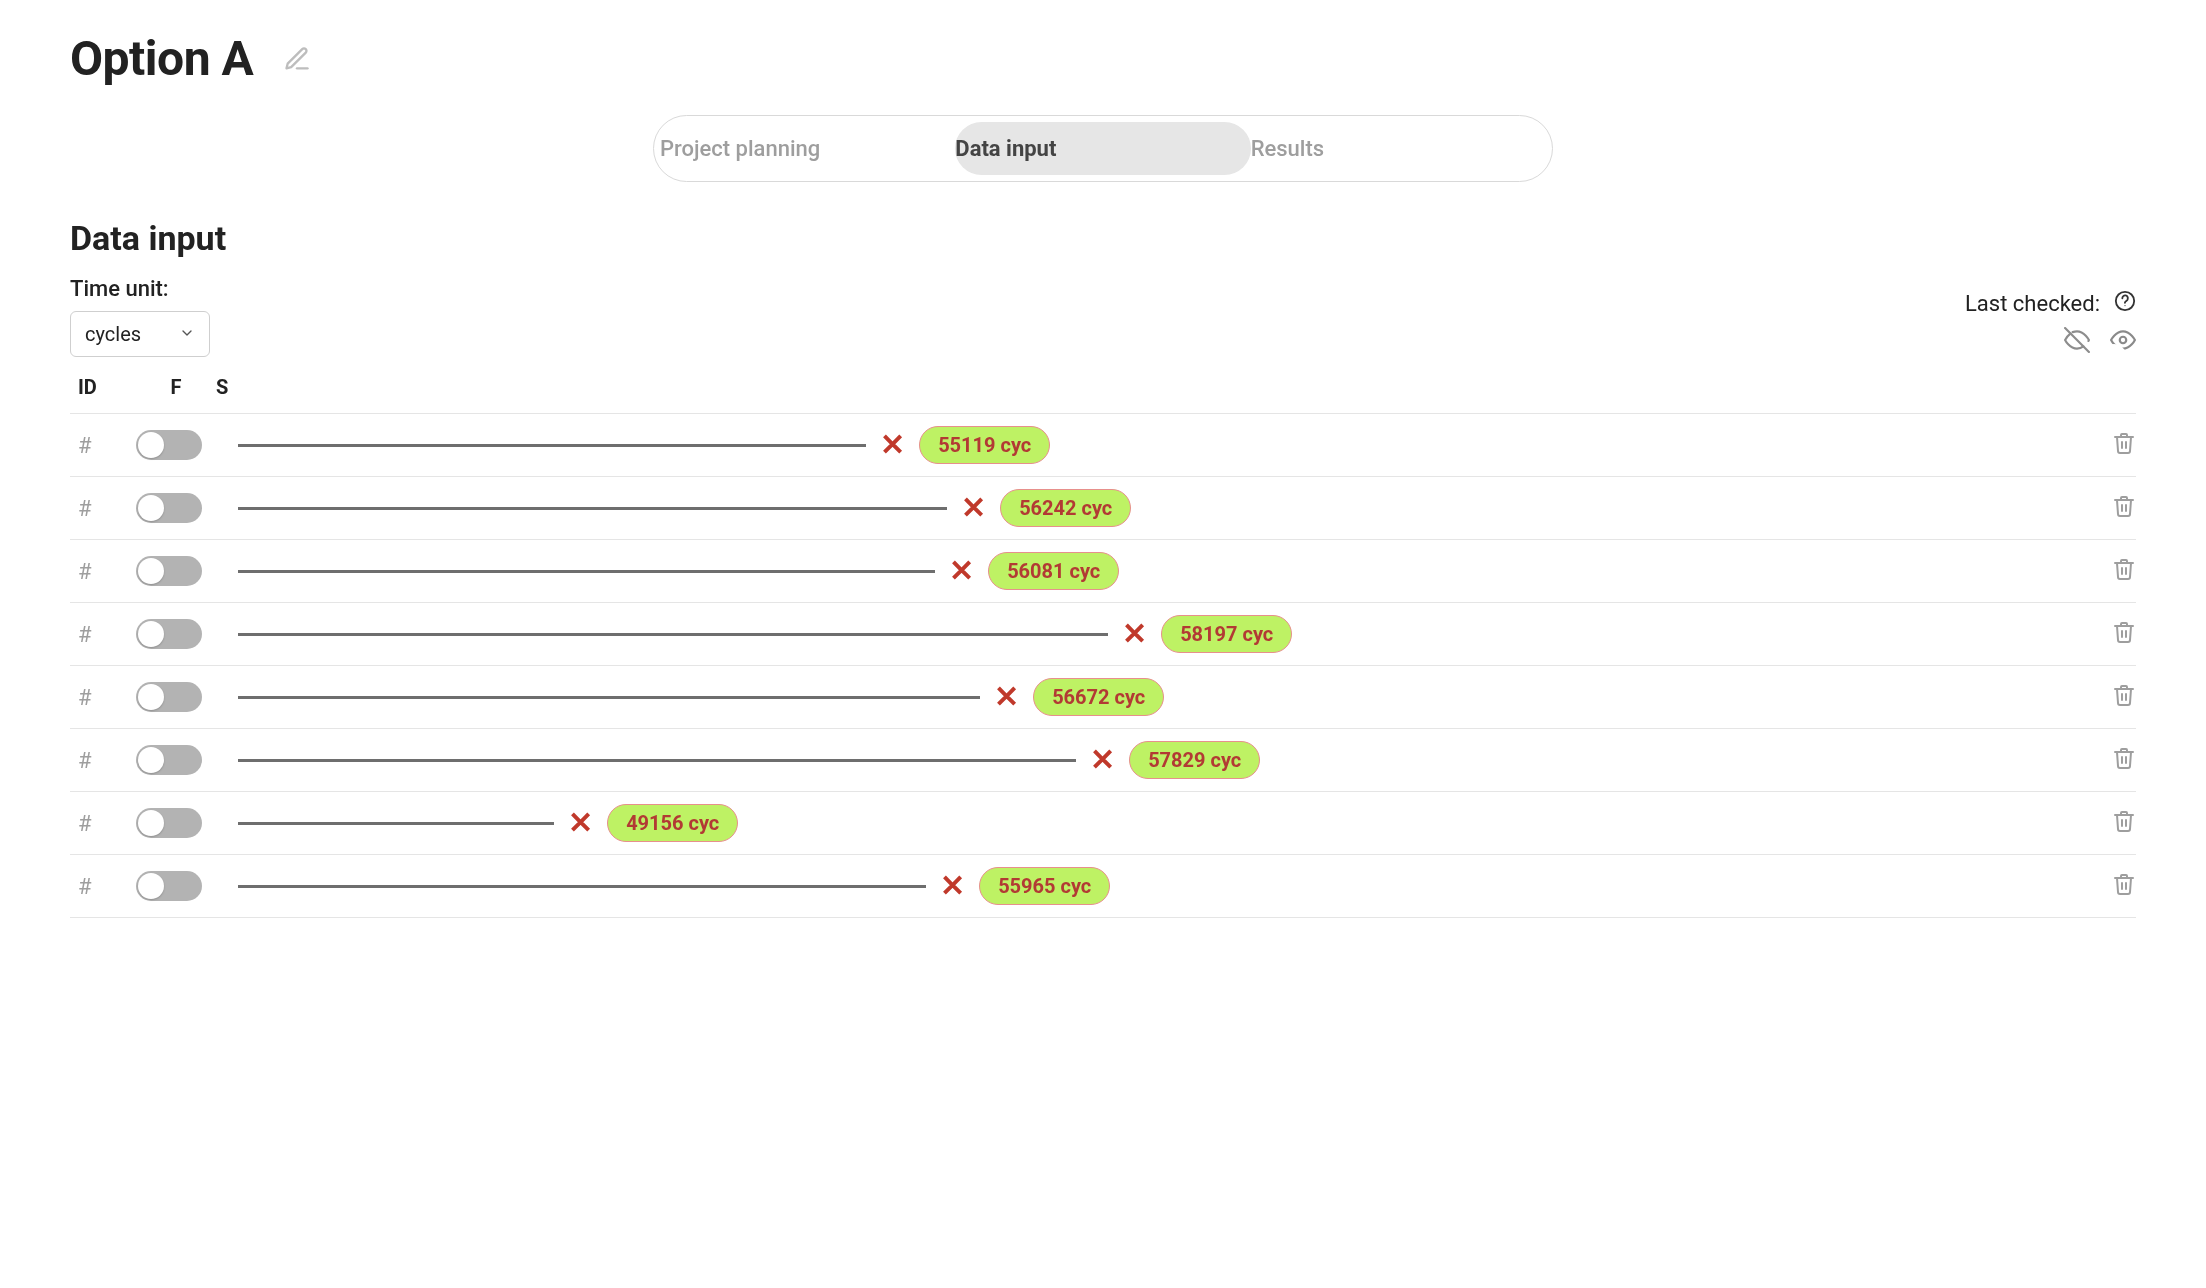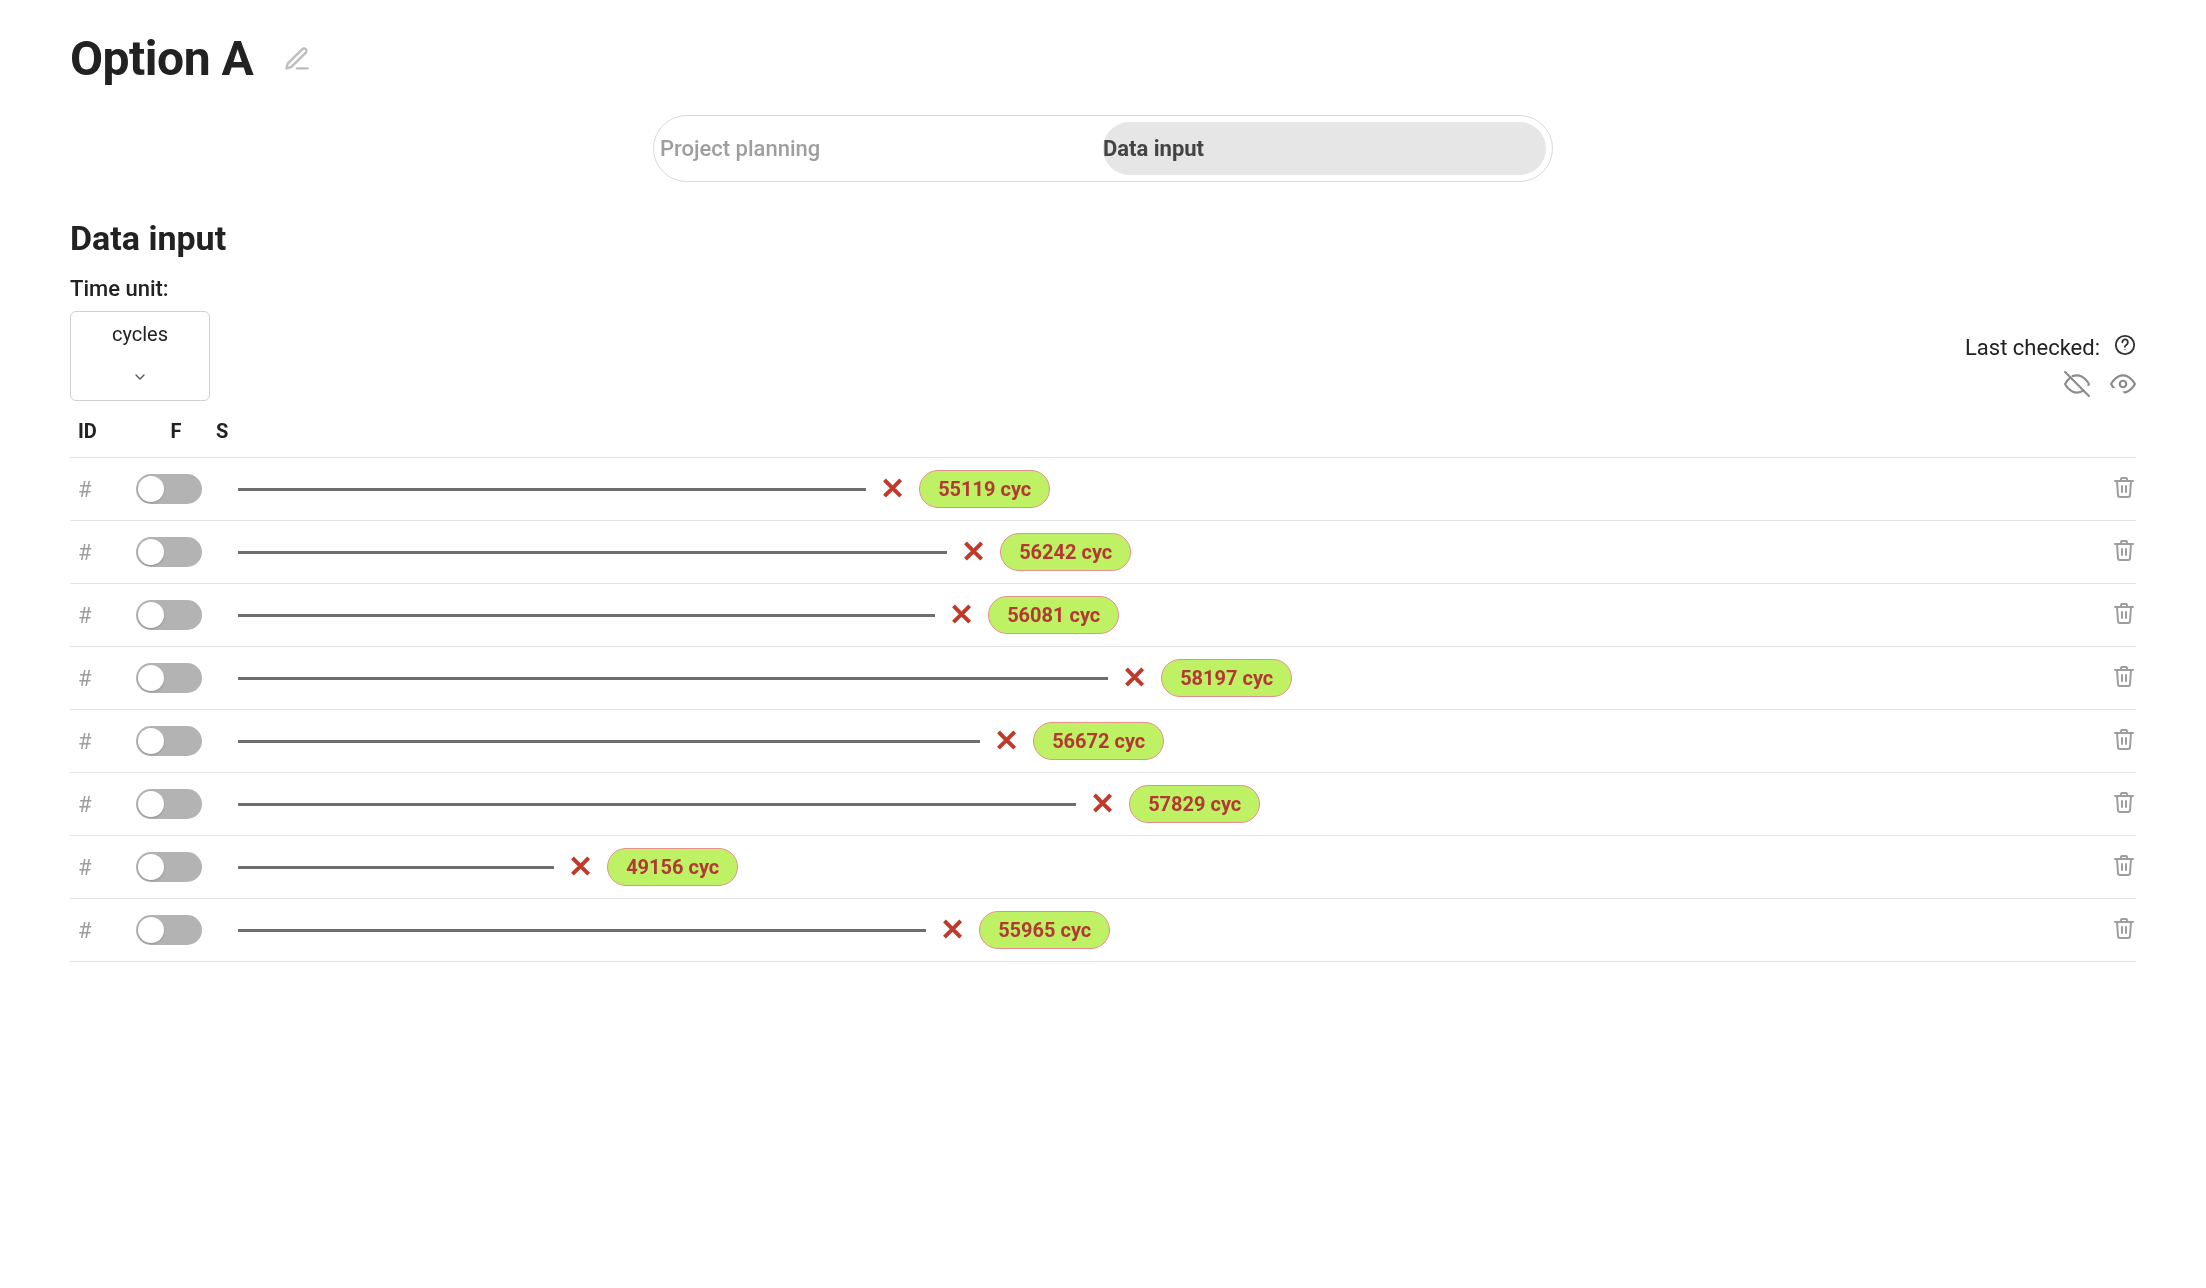--- a/index.html
+++ b/index.html
@@ -75,21 +75,20 @@
     align-items: center;
     justify-content: space-between;
     gap: 20px;
     border: 1px solid #cfcfcf;
     border-radius: 6px;
     padding: 10px 14px;
     font-size: 20px;
     min-width: 140px;
     cursor: pointer;
     background:#fff;
-    flex-direction:column;
   }
   .chev { width: 16px; height: 16px; }
 
   .last-checked {
     text-align: right;
   }
   .last-checked-label {
     font-size: 22px;
     font-weight: 400;
     display: inline-flex;
@@ -219,20 +218,21 @@
       <svg width="28" height="28" viewBox="0 0 24 24" fill="none" stroke="#bdbdbd" stroke-width="2" stroke-linecap="round" stroke-linejoin="round">
           <path d="M12 20h9"></path>
           <path d="M16.5 3.5a2.121 2.121 0 1 1 3 3L7 19l-4 1 1-4 12.5-12.5z"></path>
         </svg>
     </span>
   </div>
 
   <div class="tabs">
     <div class="tab">Project planning</div>
     <div class="tab active">Data input</div>
+    <div class="tab">Results</div>
   </div>
 
   <div class="section-title">Data input</div>
 
   <div class="controls-row">
     <div class="time-unit-block">
       <div class="time-unit-label">Time unit:</div>
       <div class="select">
         <span>cycles</span>
         <span>

